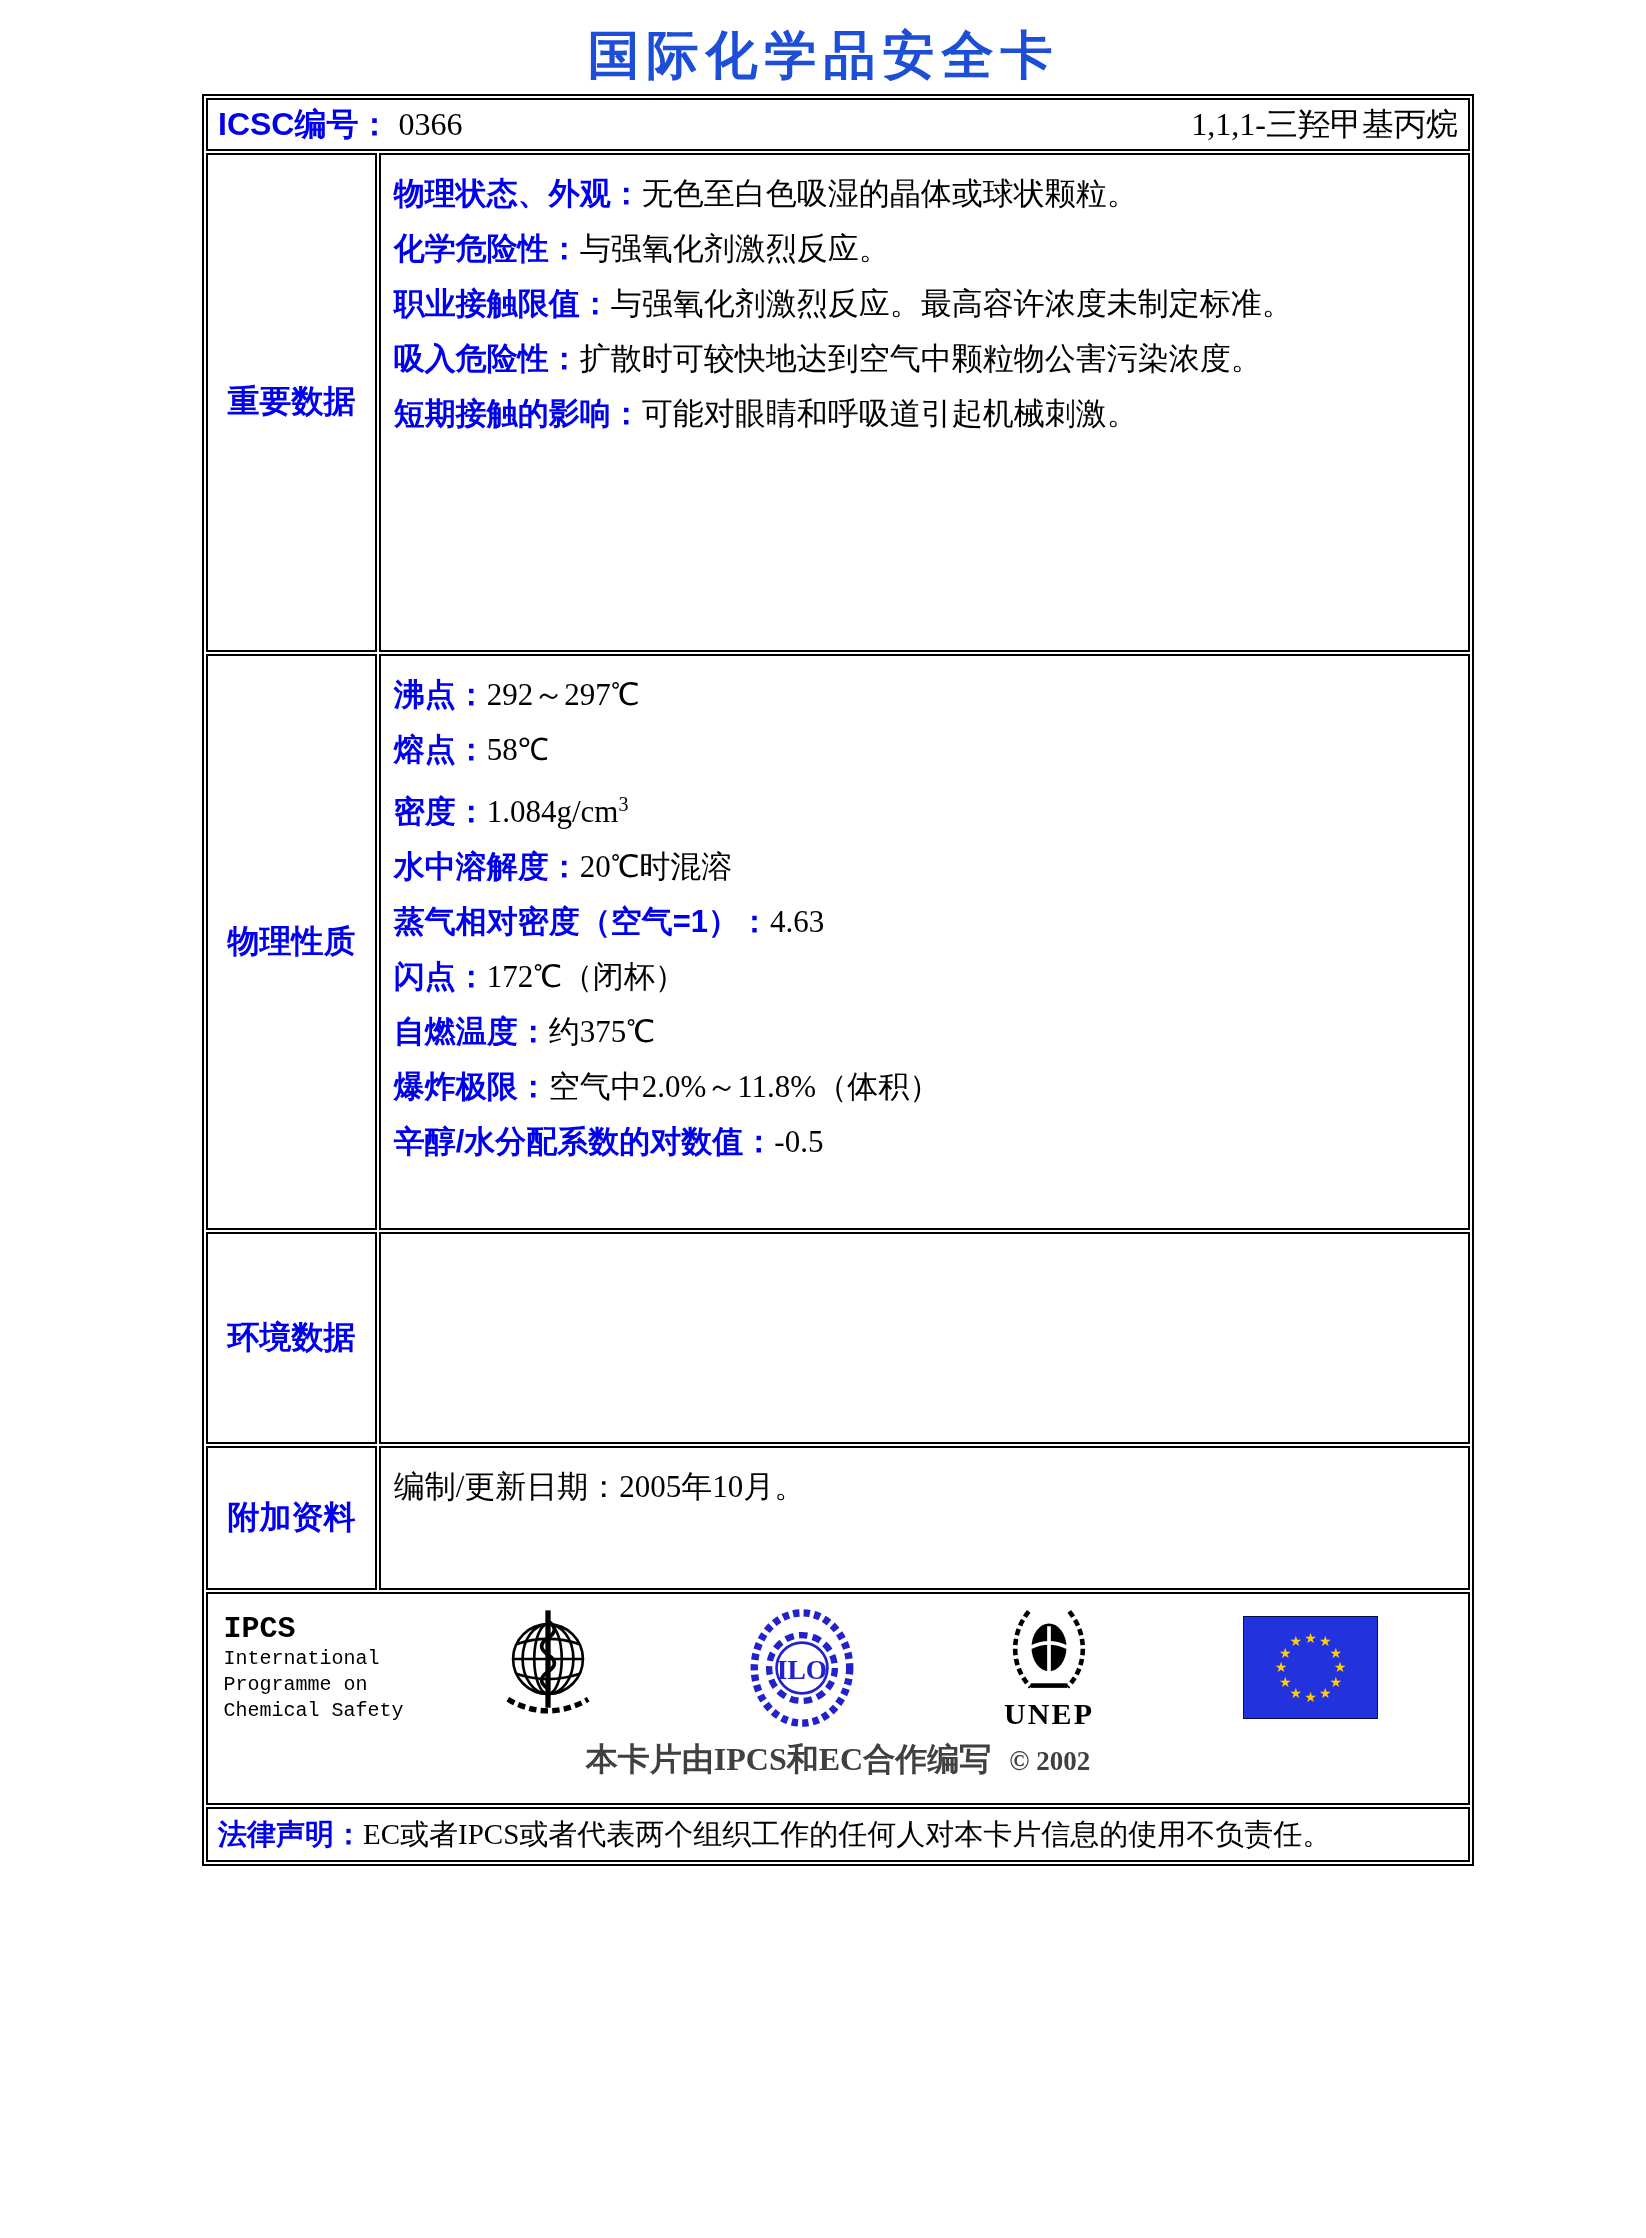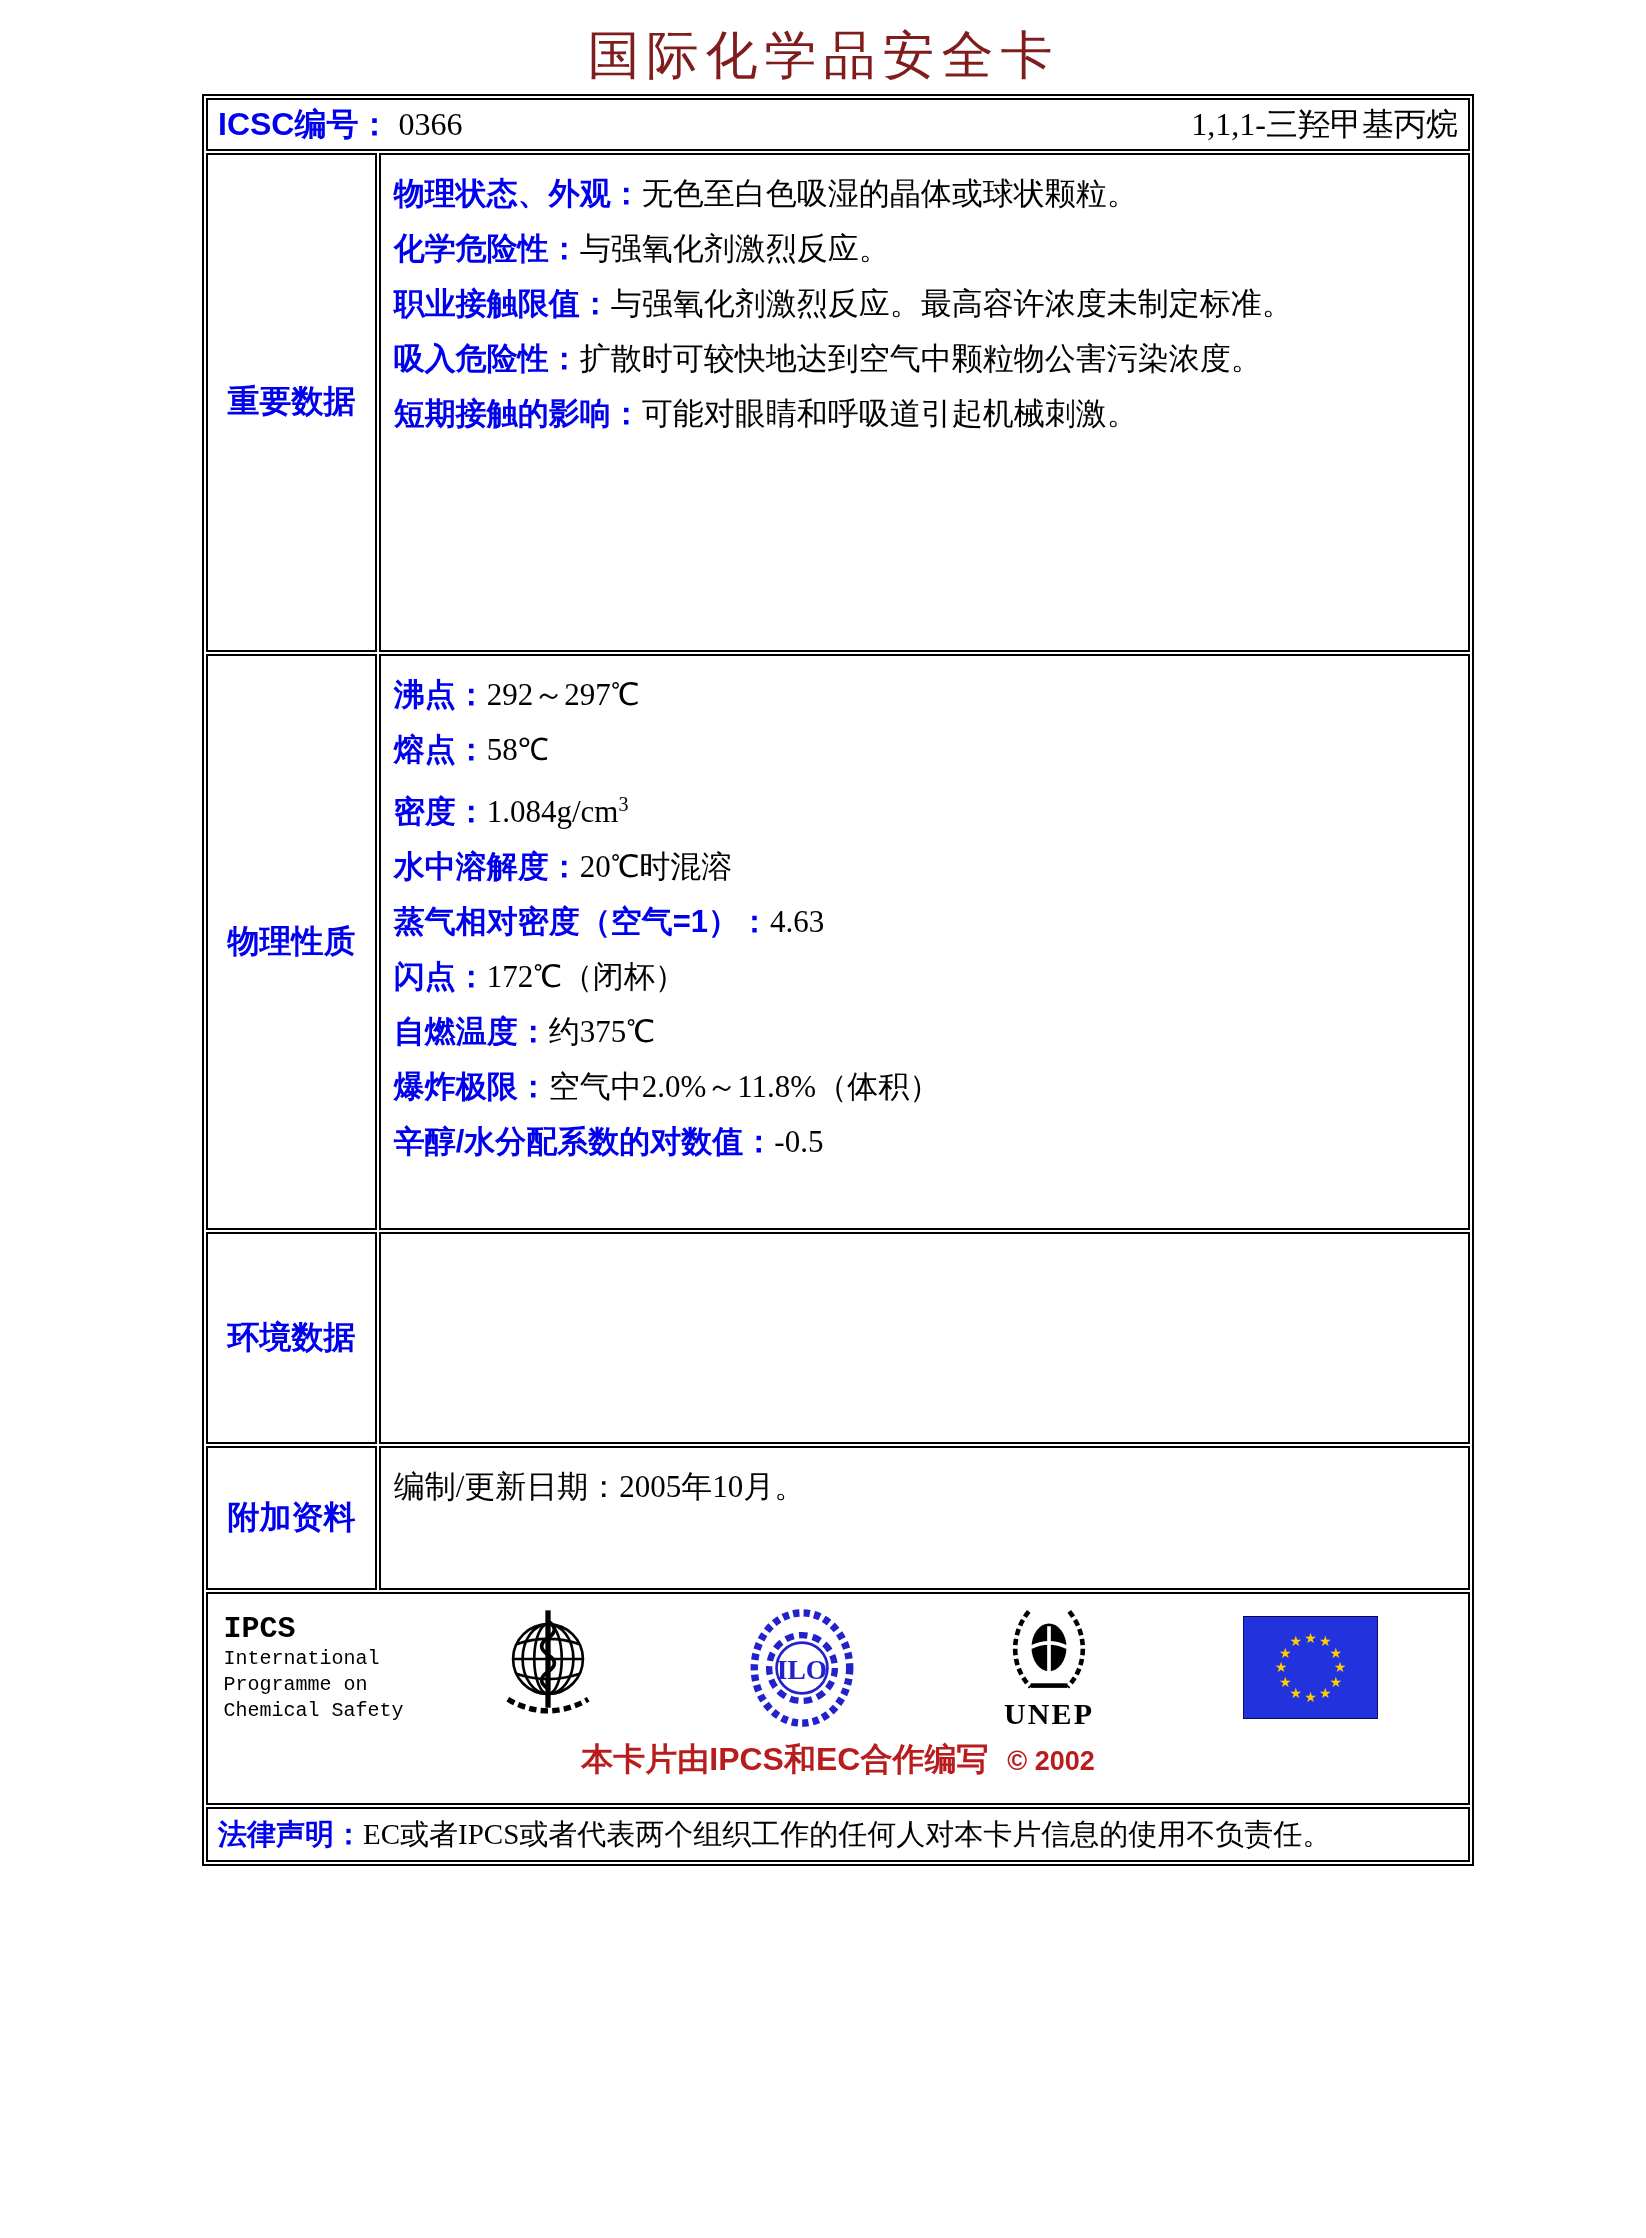--- a/index.html
+++ b/index.html
@@ -1,20 +1,20 @@
 <!DOCTYPE html>
 <html style="font-size:11.3px"><head>
 <meta charset="utf-8">
 <style>
   html,body{margin:0;padding:0;background:#ffffff;width:1647px;height:2239px;overflow:hidden;
             font-family:"Liberation Serif", serif;}
   .page{position:relative;width:1647px;height:2239px;background:#fff;}
   .title{margin:0;padding-top:21px;height:63px;text-align:center;
-         font-family:"DejaVu Serif", serif;font-weight:normal;font-size:52px;
-         letter-spacing:7px;color:#7f1d1d;}
+         font-family:"DejaVu Serif", serif;font-weight:bold;font-size:52px;
+         letter-spacing:7px;color:#1d4ed8;}
   table.card{margin-left:202px;margin-top:10px;width:1272px;
              border:2.8px solid #000;border-collapse:separate;border-spacing:2.8px;background:#fff;}
   td{border:2.1px solid #000;background:#fff;}
   td.header-cell{height:49px;padding:0 10px;}
   .header-flex{display:flex;justify-content:space-between;align-items:center;font-size:32px;}
   .blue-label{color:#0000ee;font-family:"Liberation Sans", sans-serif;font-weight:bold;}
   .black-val{color:#000;font-family:"Liberation Serif", serif;}
   td.label-cell{width:165px;text-align:center;vertical-align:middle;
                 color:#0000ee;font-family:"Liberation Sans", sans-serif;
                 font-weight:bold;font-size:32px;}
@@ -30,22 +30,22 @@
   td.row-additional{height:118px;}
   td.logo-cell{height:189px;padding:10px 15.5px;vertical-align:top;}
   .logo-flex{display:flex;align-items:center;}
   .ipcs-block{width:197px;color:#000;font-family:Liberation Mono, monospace;}
   .ipcs-title{font-size:30px;font-weight:bold;line-height:34px;}
   .ipcs-line{font-size:20px;line-height:26px;}
   .logo-spread{flex:1;display:flex;justify-content:space-around;align-items:center;}
   .unep-wrap{display:flex;flex-direction:column;align-items:center;}
   .unep-text{font-family:"Liberation Serif", serif;font-weight:bold;font-size:30px;
              letter-spacing:2.1px;color:#000;line-height:31px;}
-  .credit-line{text-align:center;margin-top:7px;font-size:32px;color:#b91c1c;
-               font-family:Liberation Sans, sans-serif;font-weight:bold;}
+  .credit-line{text-align:center;margin-top:7px;font-size:32px;color:#404040;
+               font-family:Liberation Serif, serif;font-weight:bold;}
   .credit-line .copyright{font-size:27px;margin-left:10px;}
   td.legal-cell{height:42px;padding:4.2px 10px;vertical-align:middle;font-size:29px;white-space:nowrap;}
 </style>
 </head>
 <body>
 
 <div class="page">
 
   <h1 class="title">国际化学品安全卡</h1>
 

